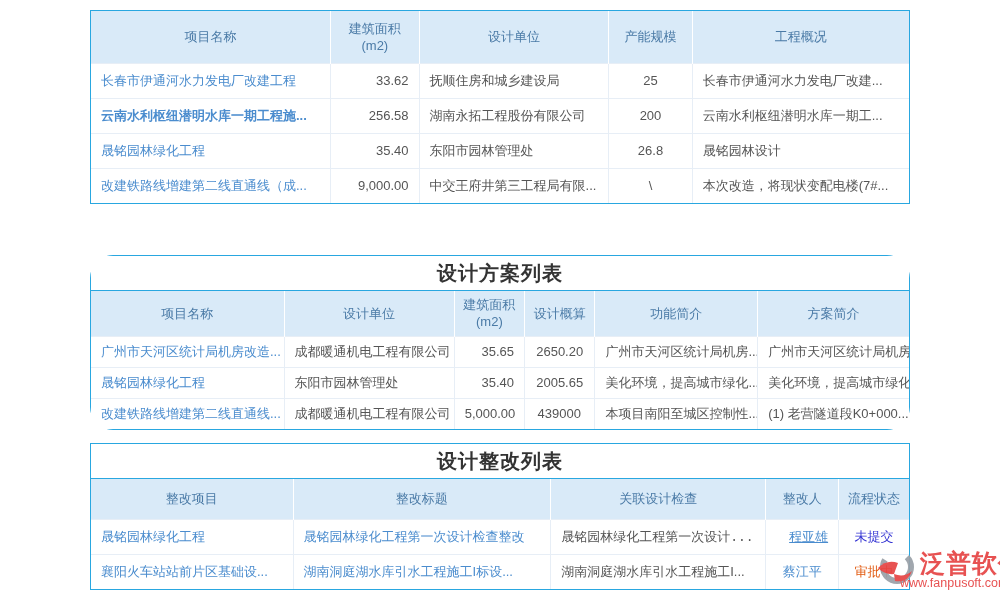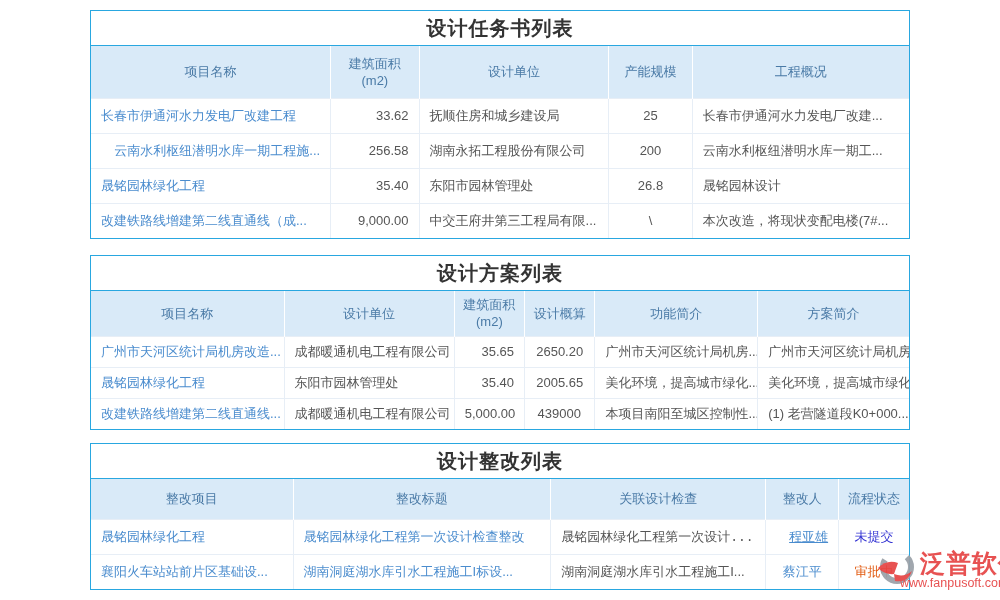--- a/index.html
+++ b/index.html
@@ -5,21 +5,21 @@
   html,body{margin:0;padding:0;}
   body{
     width:1000px;height:600px;position:relative;overflow:hidden;
     background:#ffffff;font-family:"Liberation Sans","DejaVu Sans",sans-serif;
   }
   .panel{
     position:absolute;left:90px;width:818px;background:#fff;
     border:1px solid #29a7e0;
   }
   #panel-0{top:10px;}
-  #panel-1{top:255px;}
+  #panel-1{top:255px;border-radius:23px;}
   #panel-2{top:443px;}
   .panel-title{
     height:34px;line-height:34px;text-align:center;
     font-size:20px;font-weight:bold;color:#333;letter-spacing:1px;
     border-bottom:1px solid #29a7e0;background:#fff;
   }
   table{width:100%;border-collapse:collapse;table-layout:fixed;}
   thead th{
     background:#d9eaf8;color:#4a7aa6;font-weight:normal;font-size:13px;
     white-space:pre-line;line-height:17px;padding:0 6px;
@@ -54,21 +54,20 @@
     position:absolute;left:28px;top:31px;
     font-size:12.5px;color:#e64545;white-space:nowrap;
   }
 </style>
 </head>
 <body>
 
 <main>
 
   <section class="panel" id="panel-0">
-    <div class="panel-title">设计任务书列表</div>
     <table>
         <colgroup>
           <col style="width: 29.3%;">
           <col style="width: 10.8%;">
           <col style="width: 23.2%;">
           <col style="width: 10.2%;">
           <col style="width: 26.5%;">
         </colgroup>
         <thead>
           <tr>
@@ -82,21 +81,21 @@
         </thead>
         <tbody>
           <tr>
             <td class="cell-link" style="text-align: left;">长春市伊通河水力发电厂改建工程</td>
             <td style="text-align: right;">33.62</td>
             <td style="text-align: left;">抚顺住房和城乡建设局</td>
             <td style="text-align: center;">25</td>
             <td style="text-align: left;">长春市伊通河水力发电厂改建...</td>
           </tr>
           <tr>
-            <td class="cell-link" style="text-align: right;">云南水利枢纽潜明水库一期工程施...</td>
+            <td class="cell-link" style="text-align: left; font-weight: bold;">云南水利枢纽潜明水库一期工程施...</td>
             <td style="text-align: right;">256.58</td>
             <td style="text-align: left;">湖南永拓工程股份有限公司</td>
             <td style="text-align: center;">200</td>
             <td style="text-align: left;">云南水利枢纽潜明水库一期工...</td>
           </tr>
           <tr>
             <td class="cell-link" style="text-align: left;">晟铭园林绿化工程</td>
             <td style="text-align: right;">35.40</td>
             <td style="text-align: left;">东阳市园林管理处</td>
             <td style="text-align: center;">26.8</td>

